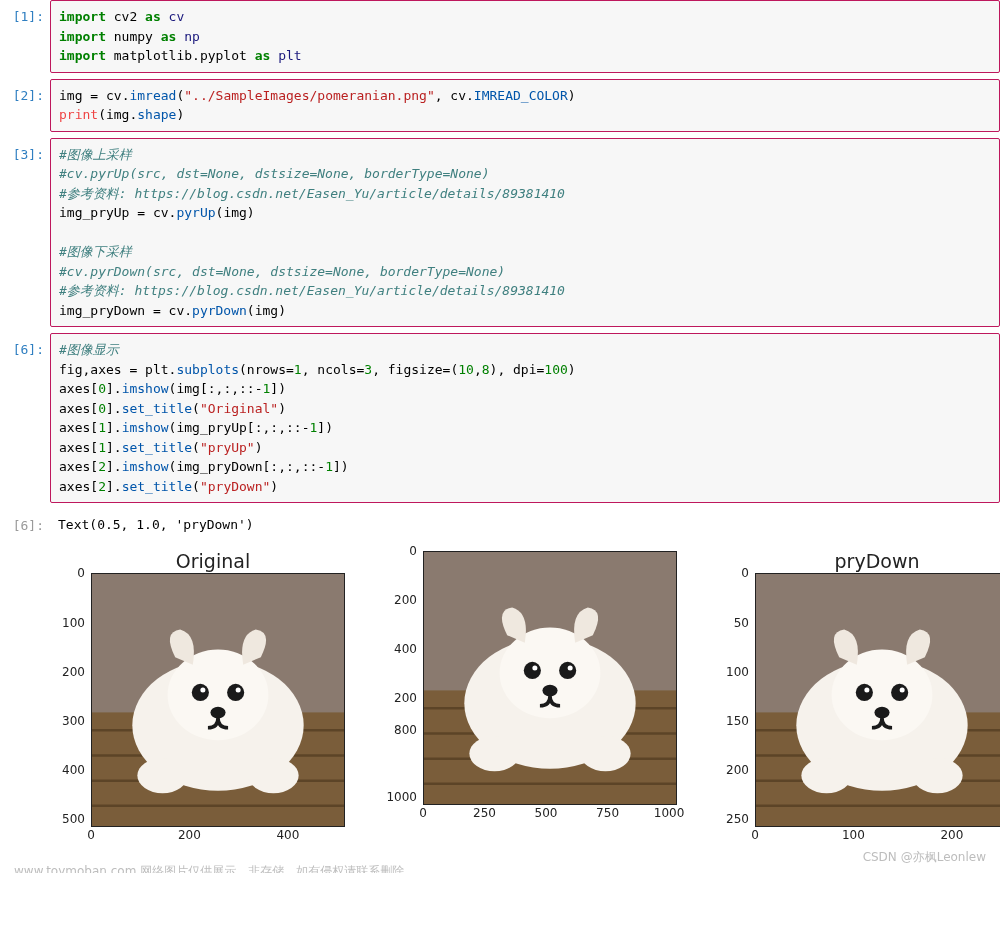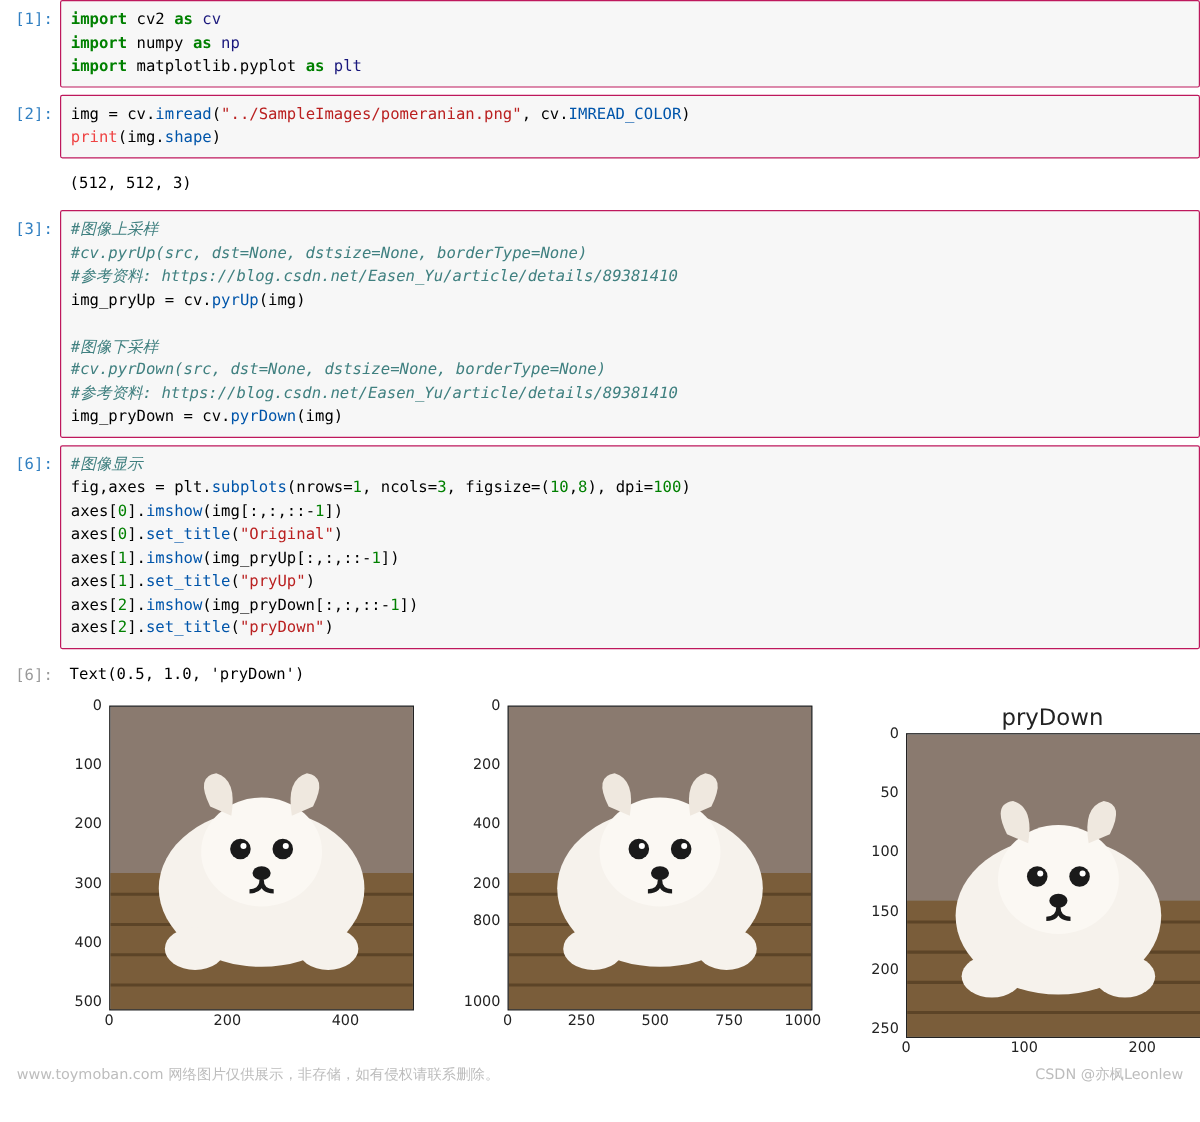--- a/index.html
+++ b/index.html
@@ -21,42 +21,38 @@
   .chart{width:310px}
   .chart-title{text-align:center;font:normal 19px/1.1 "DejaVu Sans",Arial,sans-serif;color:#222;margin-bottom:2px}
   .axes{position:relative;margin-left:33px}
   .plotframe{position:relative;width:252px;height:252px;border:1px solid #222;background:#aaa}
   .dogimg{position:absolute;inset:0}
   .yticks{position:absolute;left:-33px;top:0;width:30px;height:252px}
   .yt{position:absolute;right:3px;font:12px/1 "DejaVu Sans",Arial,sans-serif;color:#222;transform:translateY(-50%)}
   .xticks{margin-left:33px;width:252px;position:relative;height:16px;margin-top:2px}
   .xt{position:absolute;top:0;font:12px/1 "DejaVu Sans",Arial,sans-serif;color:#222;transform:translateX(-50%)}
   .watermarks{position:relative;height:22px;margin-top:6px;font:12px/1 "Microsoft YaHei","DejaVu Sans",Arial,sans-serif;color:#bdbdbd}
-  .wm-left{position:absolute;left:14px;top:0}
+  .wm-left{position:absolute;left:14px;top:14px}
   .wm-right{position:absolute;right:14px;top:0}
 </style>
 </head>
 <body>
 <div class="page">
 
 <div class="cell">
   <div class="prompt">[1]:</div>
   <div class="code-block"><span class="kw">import</span><span> cv2 </span><span class="kw">as</span><span class="nm"> cv</span>
 <span class="kw">import</span><span> numpy </span><span class="kw">as</span><span class="nm"> np</span>
 <span class="kw">import</span><span> matplotlib.pyplot </span><span class="kw">as</span><span class="nm"> plt</span></div>
 </div>
 
 <div class="cell">
   <div class="prompt">[2]:</div>
   <div class="code-block"><span>img </span><span>= </span><span>cv</span><span>.</span><span class="fn">imread</span><span>(</span><span class="str">"../SampleImages/pomeranian.png"</span><span>, cv</span><span>.</span><span class="fn">IMREAD_COLOR</span><span>)</span>
 <span class="builtin">print</span><span>(img</span><span>.</span><span class="fn">shape</span><span>)</span></div>
-</div>
-<div class="cell">
-  <div class="prompt"></div>
-  <div class="plain-block">(512, 512, 3)</div>
 </div>
 
 <div class="cell">
   <div class="prompt">[3]:</div>
   <div class="code-block"><span class="cm">#图像上采样</span>
 <span class="cm">#cv.pyrUp(src, dst=None, dstsize=None, borderType=None)</span>
 <span class="cm">#参考资料: https://blog.csdn.net/Easen_Yu/article/details/89381410</span>
 <span>img_pryUp </span><span>= </span><span>cv</span><span>.</span><span class="fn">pyrUp</span><span>(img)</span>
 <span></span>
 <span class="cm">#图像下采样</span>
@@ -80,20 +76,21 @@
 <div class="cell">
   <div class="prompt muted">[6]:</div>
   <div class="plain-block">Text(0.5, 1.0, 'pryDown')</div>
 </div>
 
 <div class="cell">
   <div class="prompt"></div>
   <div class="figwrap">
     <div class="chartrow" id="chartrow">
           <div class="chart">
+       <div class="chart-title">Original</div>
        <div class="axes">
          <div class="yticks">
                 <div class="yt" style="top:0px">0</div>
                 <div class="yt" style="top:49.21875px">100</div>
                 <div class="yt" style="top:98.4375px">200</div>
                 <div class="yt" style="top:147.65625px">300</div>
                 <div class="yt" style="top:196.875px">400</div>
                 <div class="yt" style="top:246.09375px">500</div>
               </div>
          <div class="plotframe">

